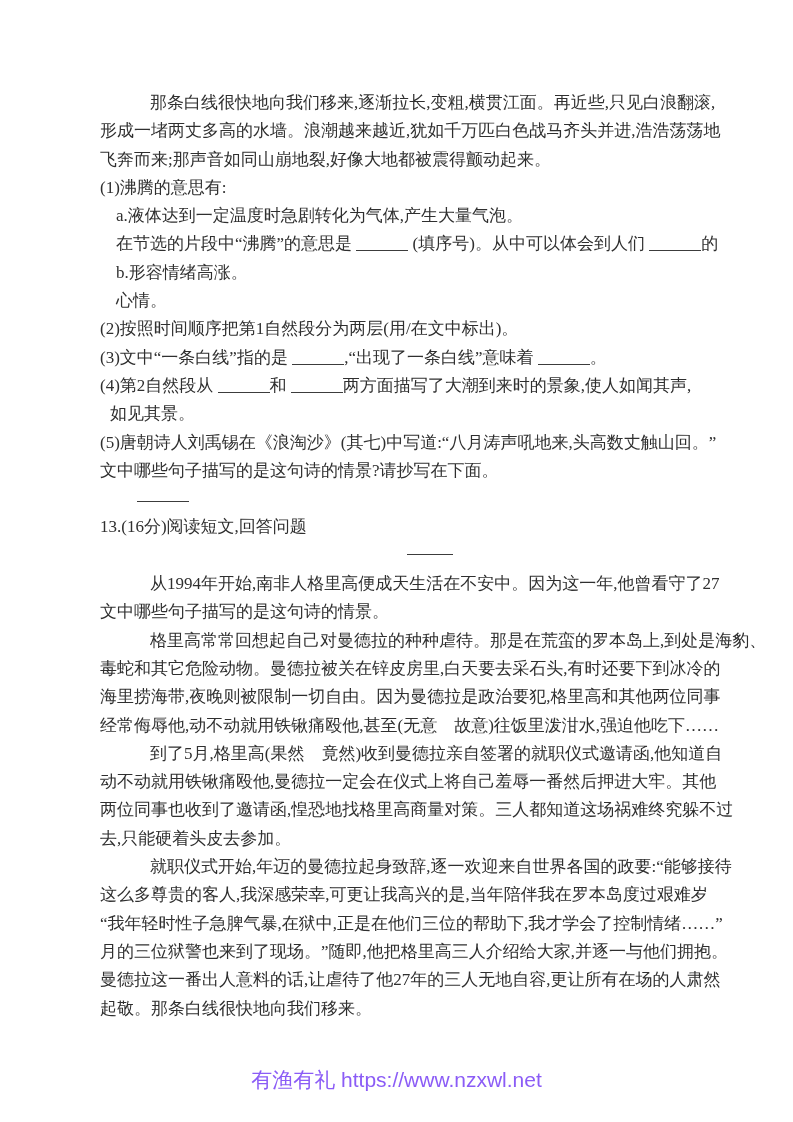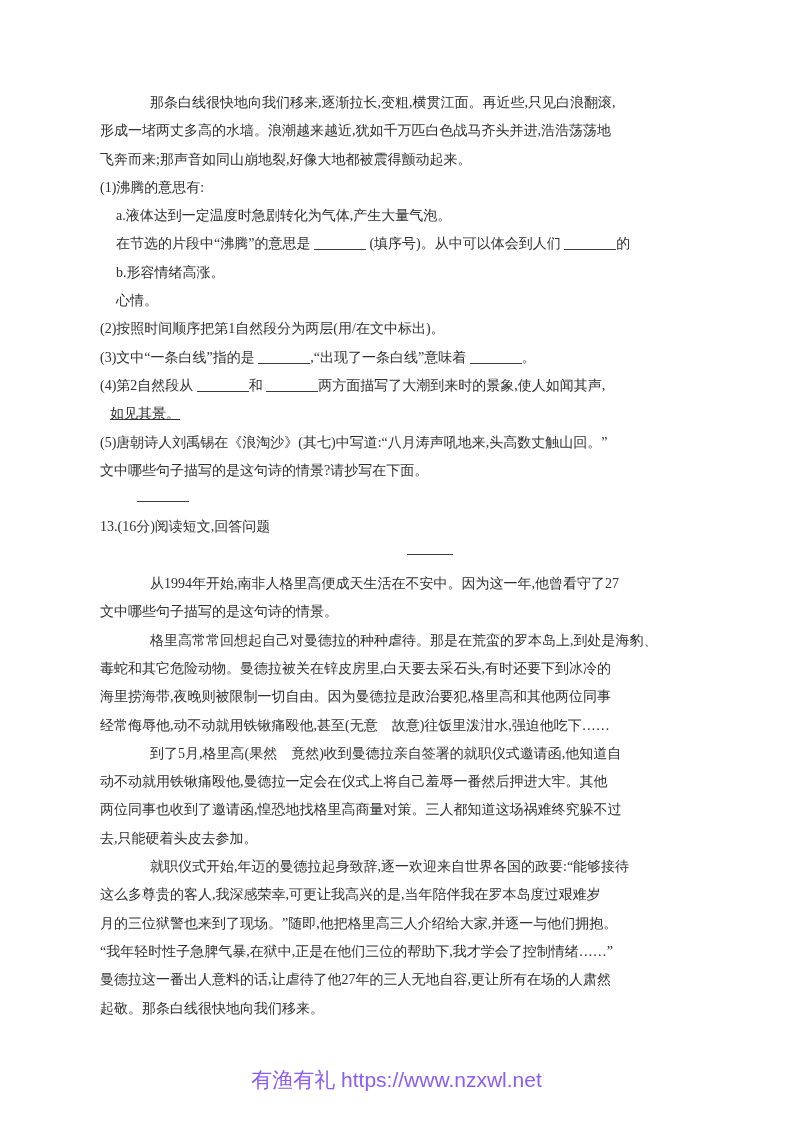--- a/index.html
+++ b/index.html
@@ -5,29 +5,29 @@
   html,body { margin:0; padding:0; }
   body {
     width:793px; height:1122px;
     background:#ffffff;
     position:relative;
     overflow:hidden;
     font-family:"Liberation Serif","DejaVu Serif",serif;
   }
   .doc {
     position:absolute; top:89px; left:100px; width:591px;
-    color:#2f2f2f; font-size:14px;
+    color:#2f2f2f; font-size:17px;
   }
   .text-line {
     height:28.3px; line-height:28.3px;
     white-space:nowrap;
   }
   .p-first  { text-indent:50px; }
   .q-indent { padding-left:16px; }
-  .q-indent-sm { padding-left:10px;text-decoration:underline; }
+  .q-indent-sm { padding-left:10px; }
   .blank {
     display:inline-block; width:52px; height:13px;
     border-bottom:1.4px solid #3c3c3c;
     margin-bottom:-2px;
   }
   .rule-row { height:28.3px; position:relative; }
   .rule-row .rule {
     position:absolute; height:0;
     border-bottom:1.5px solid #3c3c3c;
   }
@@ -102,21 +102,21 @@
   <div>
     <div class="text-line p-first">到了5月,格里高(果然　竟然)收到曼德拉亲自签署的就职仪式邀请函,他知道自</div>
     <div class="text-line">动不动就用铁锹痛殴他,曼德拉一定会在仪式上将自己羞辱一番然后押进大牢。其他</div>
     <div class="text-line">两位同事也收到了邀请函,惶恐地找格里高商量对策。三人都知道这场祸难终究躲不过</div>
     <div class="text-line">去,只能硬着头皮去参加。</div>
   </div>
 
   <div>
     <div class="text-line p-first">就职仪式开始,年迈的曼德拉起身致辞,逐一欢迎来自世界各国的政要:“能够接待</div>
     <div class="text-line">这么多尊贵的客人,我深感荣幸,可更让我高兴的是,当年陪伴我在罗本岛度过艰难岁</div>
+    <div class="text-line">“我年轻时性子急脾气暴,在狱中,正是在他们三位的帮助下,我才学会了控制情绪……”</div>
     <div class="text-line">月的三位狱警也来到了现场。”随即,他把格里高三人介绍给大家,并逐一与他们拥抱。</div>
-    <div class="text-line">“我年轻时性子急脾气暴,在狱中,正是在他们三位的帮助下,我才学会了控制情绪……”</div>
     <div class="text-line">曼德拉这一番出人意料的话,让虐待了他27年的三人无地自容,更让所有在场的人肃然</div>
     <div class="text-line">起敬。那条白线很快地向我们移来。</div>
   </div>
 
 </div>
 
 <div class="footer">有渔有礼 https://www.nzxwl.net</div>
 
 </body></html>

